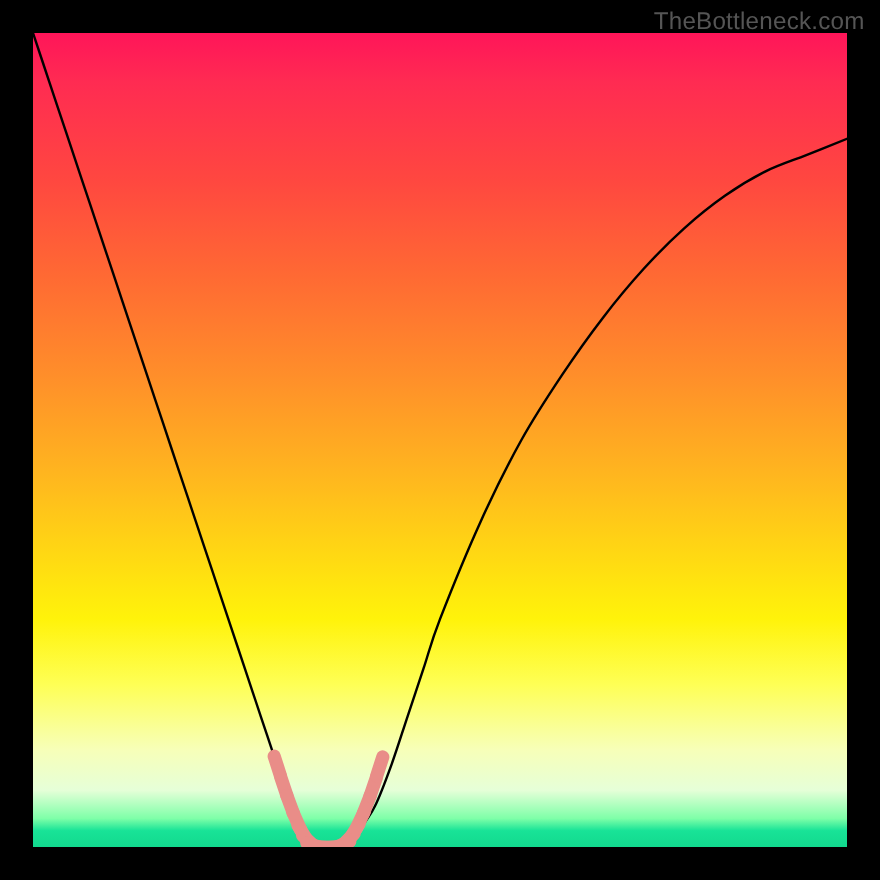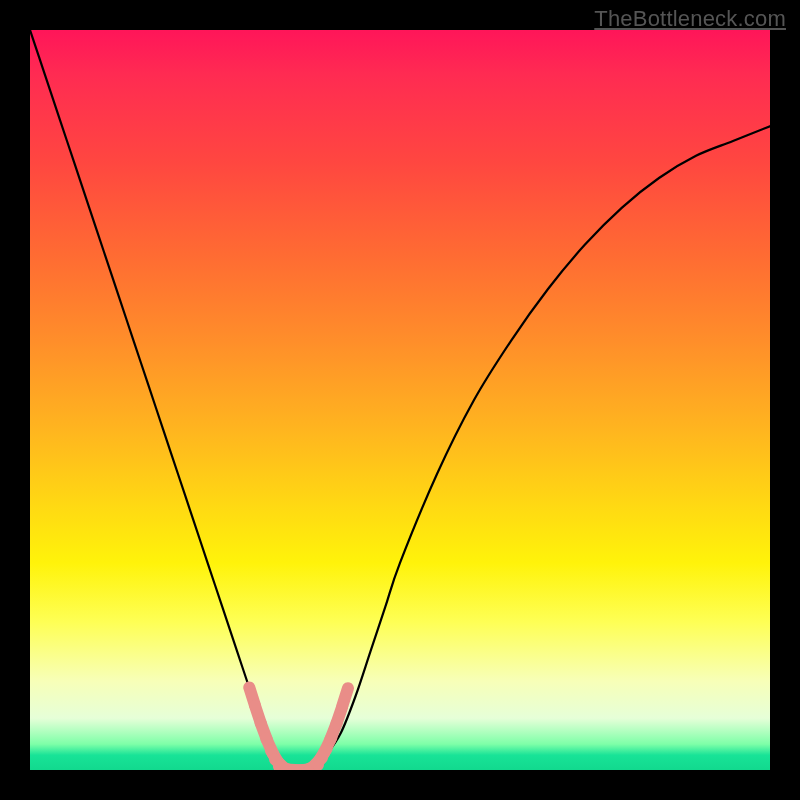--- a/index.html
+++ b/index.html
@@ -20,21 +20,20 @@
   .watermark {
     position: absolute;
     top: 6px;
     right: 14px;
     color: #555;
     font-size: 22px;
     font-weight: 500;
     letter-spacing: 0.2px;
     z-index: 10;
     user-select: none;
-    text-decoration: underline;
   }
   .plot-area {
     position: absolute;
     left: 30px;
     top: 30px;
     width: 740px;
     height: 740px;
     overflow: hidden;
   }
   .gradient {

